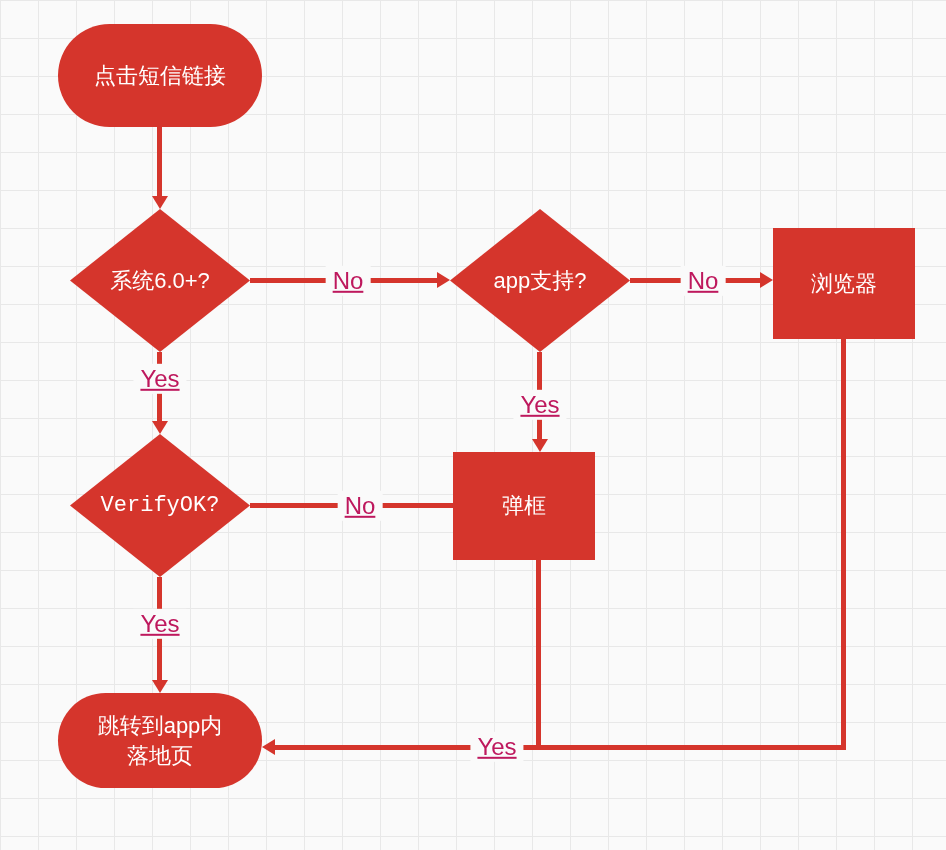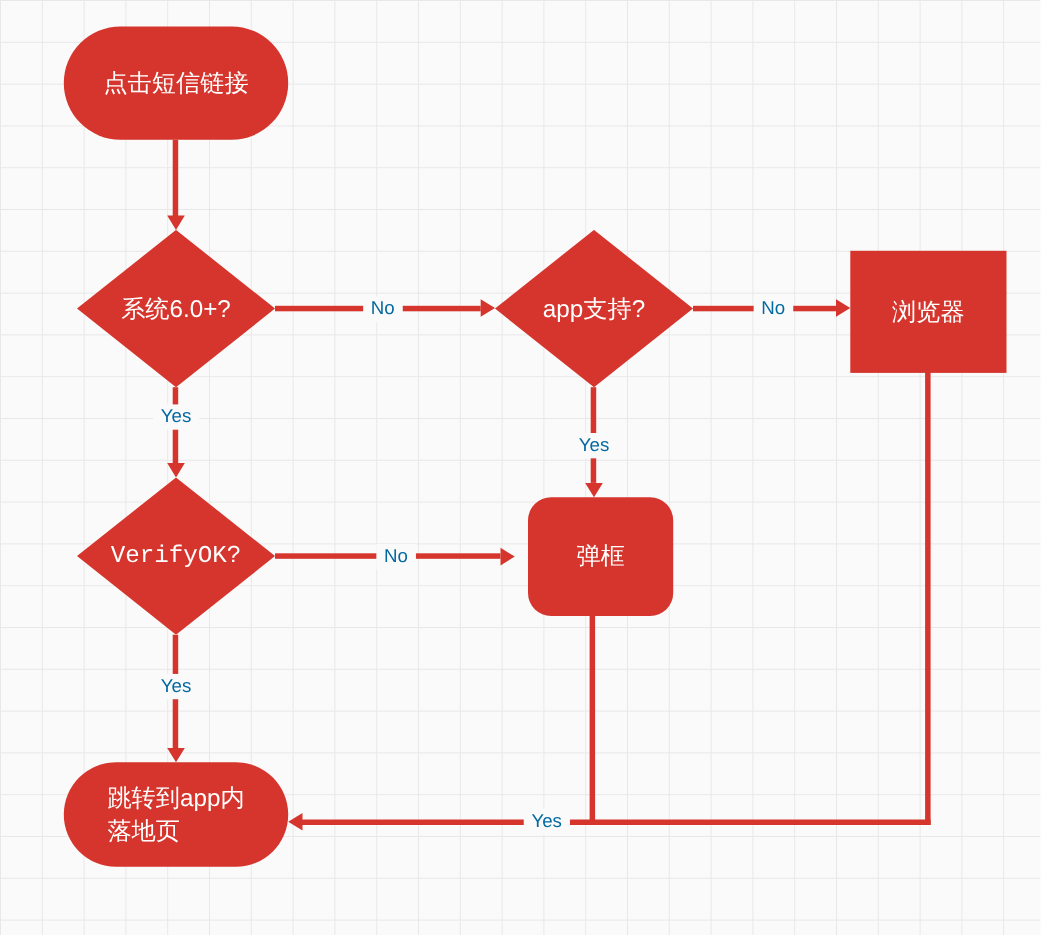--- a/index.html
+++ b/index.html
@@ -19,20 +19,21 @@
     background-size: 38px 38px;
   }
   .node {
     position: absolute;
     display: flex;
     align-items: center;
     justify-content: center;
     background: #d5352c;
     color: #ffffff;
     font-size: 22px;
+    text-align: center;
     line-height: 1.35;
   }
   .terminator { border-radius: 54px; }
   .decision { clip-path: polygon(50% 0, 100% 50%, 50% 100%, 0 50%); }
   .node-label { white-space: pre-line; }
   .line {
     position: absolute;
     background: #d5352c;
   }
   .arrow {
@@ -51,34 +52,35 @@
     border-right: 13px solid #d5352c;
   }
   .arrow.down {
     border-left: 8px solid transparent;
     border-right: 8px solid transparent;
     border-top: 13px solid #d5352c;
   }
   .edge-label {
     position: absolute;
     transform: translate(-50%, -50%);
-    color: #0369a1;
-    font-size: 17px;
+    color: #be185d;
+    font-size: 24px;
     background: #fafafa;
     padding: 2px 7px;
     line-height: 1.1;
+    text-decoration: underline;
   }
 
   
   #node-start        { left: 58px;  top: 24px;  width: 204px; height: 103px; }
   #node-system-check { left: 70px;  top: 209px; width: 180px; height: 143px; }
   #node-app-support  { left: 450px; top: 209px; width: 180px; height: 143px; }
   #node-browser      { left: 773px; top: 228px; width: 142px; height: 111px; }
   #node-verify-ok    { left: 70px;  top: 434px; width: 180px; height: 143px; font-family: Liberation Mono, monospace; }
-  #node-popup        { left: 480px; top: 452px; width: 132px; height: 108px; border-radius: 21px; }
+  #node-popup        { left: 453px; top: 452px; width: 142px; height: 108px; }
   #node-landing      { left: 58px;  top: 693px; width: 204px; height: 95px; }
 
   
   #line-start-system   { left: 157px; top: 127px; width: 5px;   height: 70px; }
   #arrow-start-system  { left: 152px; top: 196px; }
 
   #line-system-app     { left: 250px; top: 278px; width: 187px; height: 5px; }
   #arrow-system-app    { left: 437px; top: 272px; }
 
   #line-app-browser    { left: 630px; top: 278px; width: 130px; height: 5px; }

